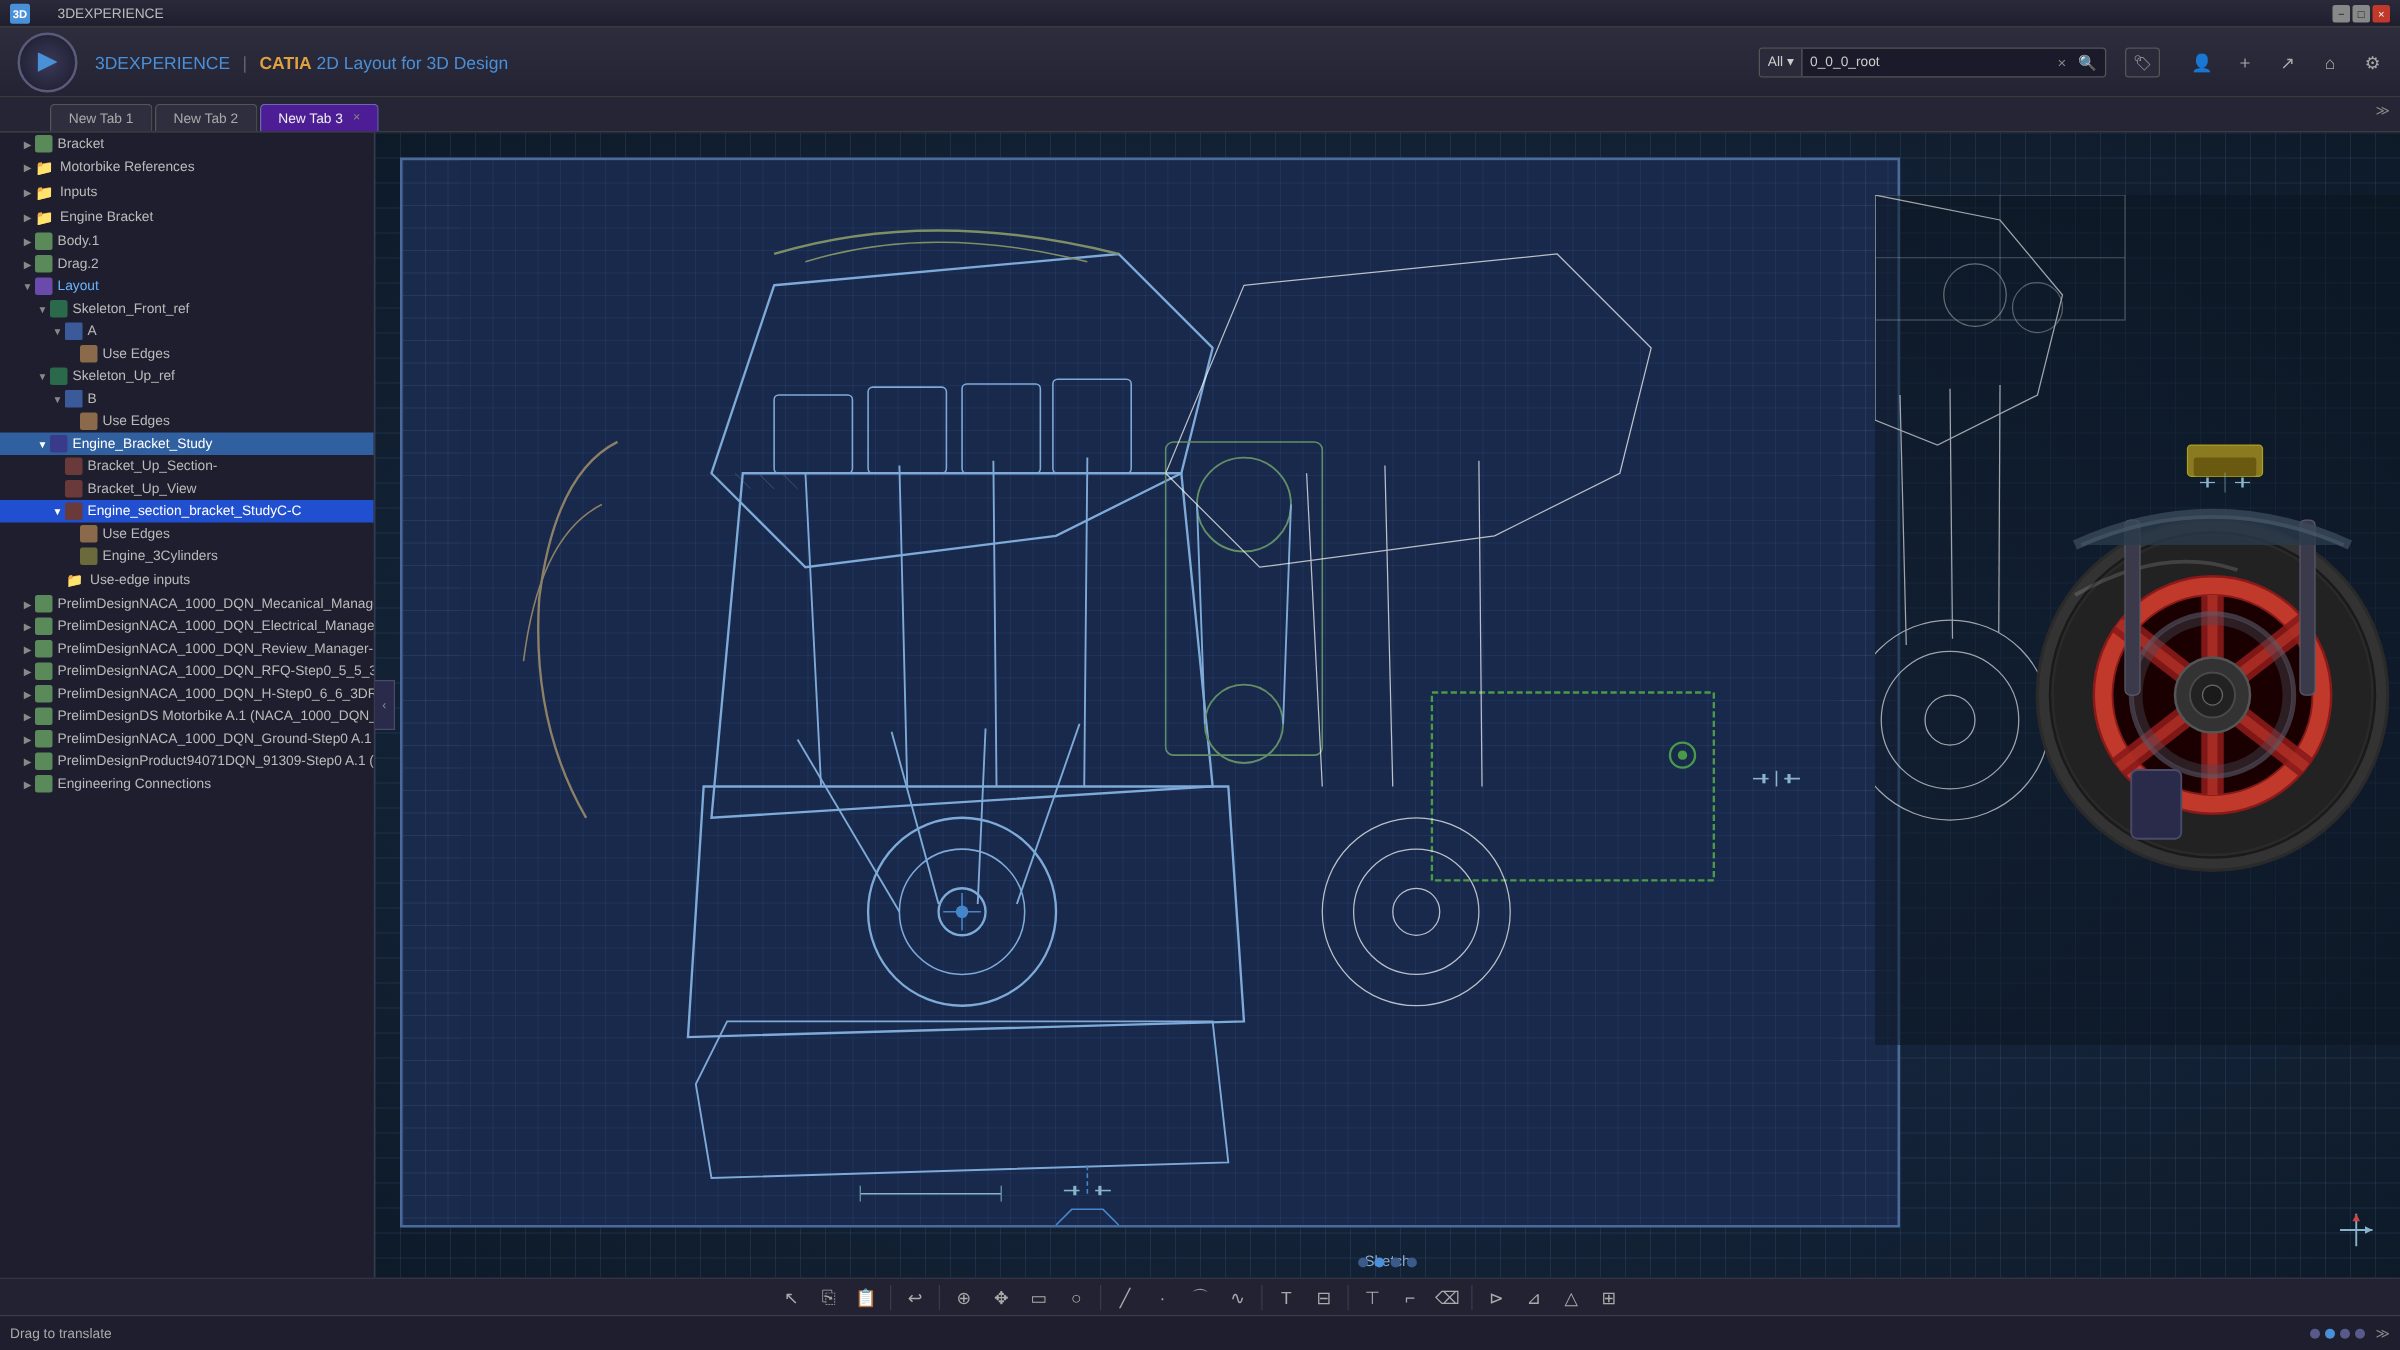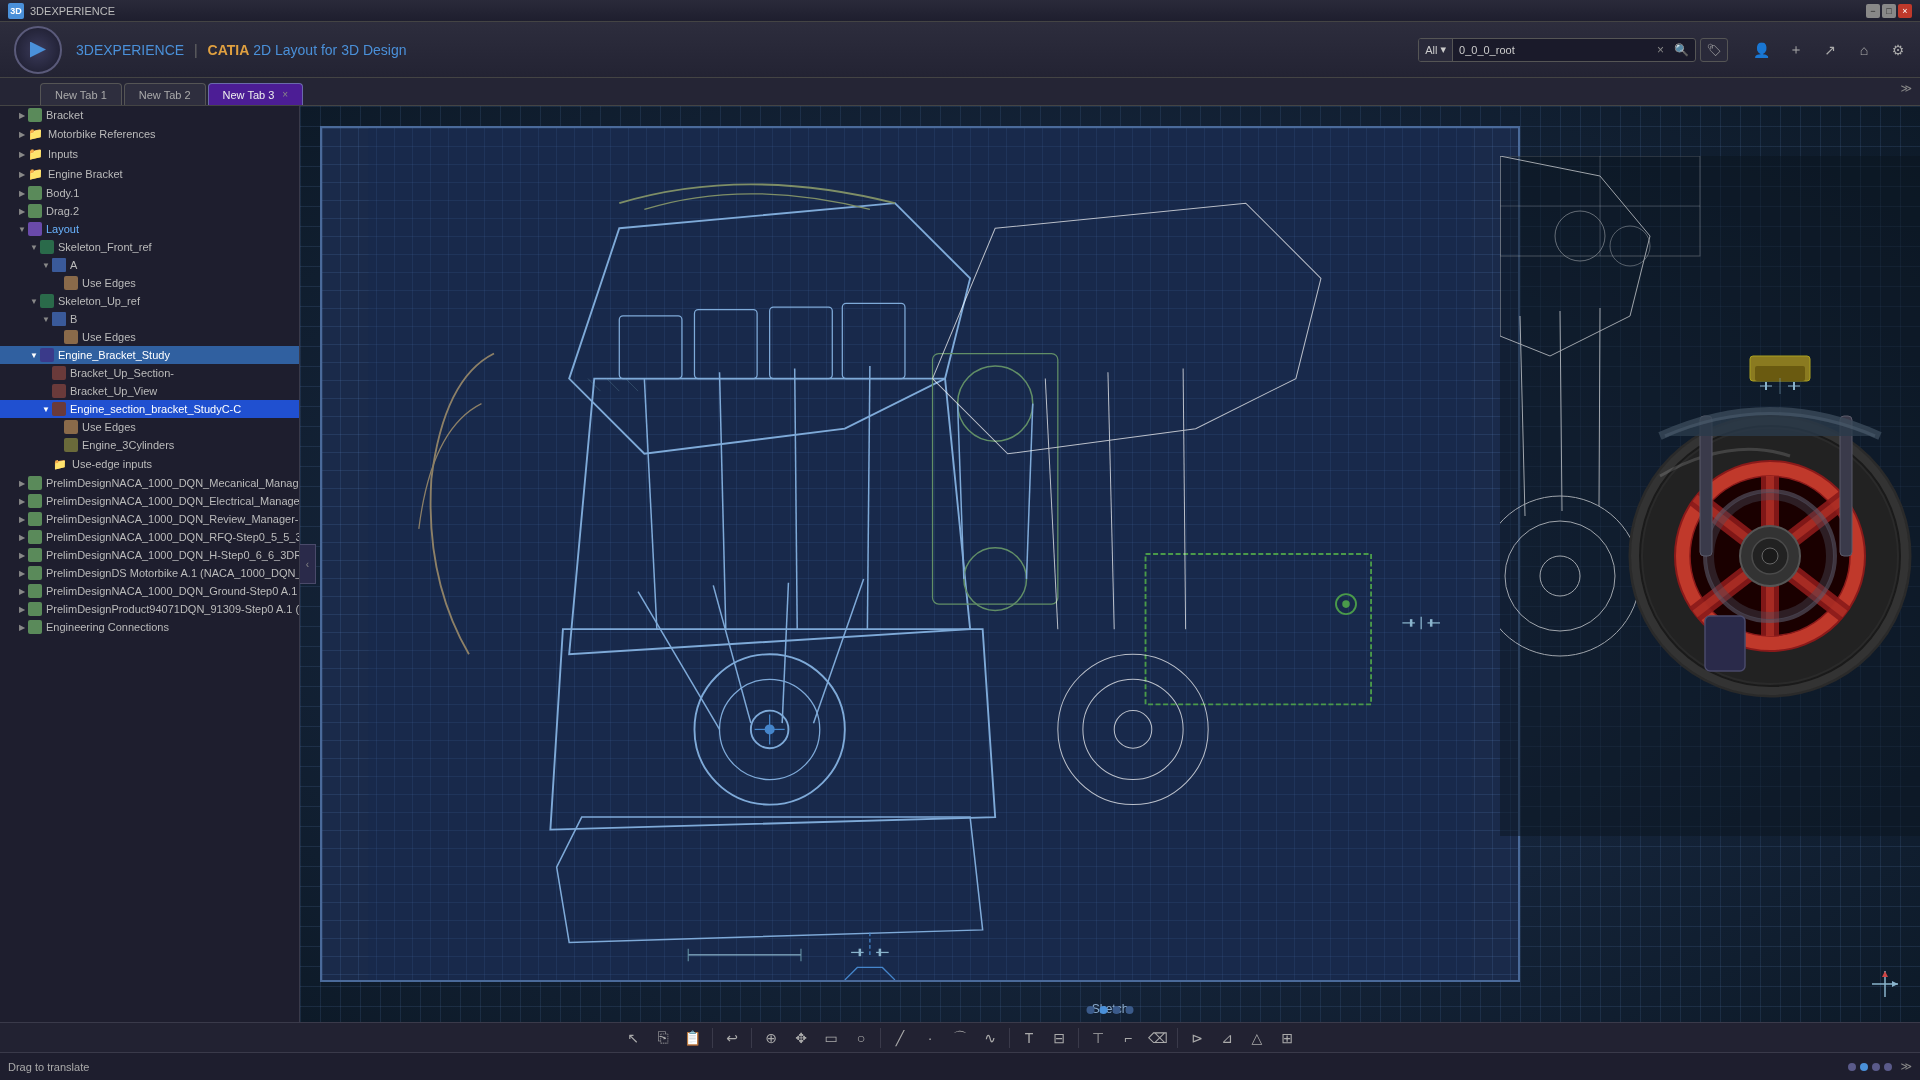--- a/index.html
+++ b/index.html
@@ -12,21 +12,21 @@
       display: flex;
       align-items: center;
       padding: 0 8px;
       border-bottom: 1px solid #444;
       position: relative;
     }
     #titlebar .app-icon {
       width: 16px; height: 16px;
       background: #4a90d9;
       border-radius: 2px;
-      margin-right: 6px;
+      margin-right: 22px;
       display: flex; align-items: center; justify-content: center;
       font-size: 9px; font-weight: bold; color: white;
     }
     #titlebar .title-text {
       font-size: 11px;
       color: #bbb;
       flex: 1;
     }
     #titlebar .win-controls {
       display: flex;
@@ -81,21 +81,21 @@
     }
     .app-title span { color: #4a90d9; }
     .app-title .pipe { color: #666; margin: 0 6px; }
     .app-title .catia { color: #e0a040; font-weight: bold; }
 
     
     #search-area {
       margin-left: auto;
       display: flex;
       align-items: center;
-      gap: 4px;
+      gap: 15px;
       padding-left: 26px;
     }
     .search-box {
       display: flex;
       align-items: center;
       background: #1a1a2a;
       border: 1px solid #555;
       border-radius: 3px;
       height: 24px;
       overflow: hidden;

